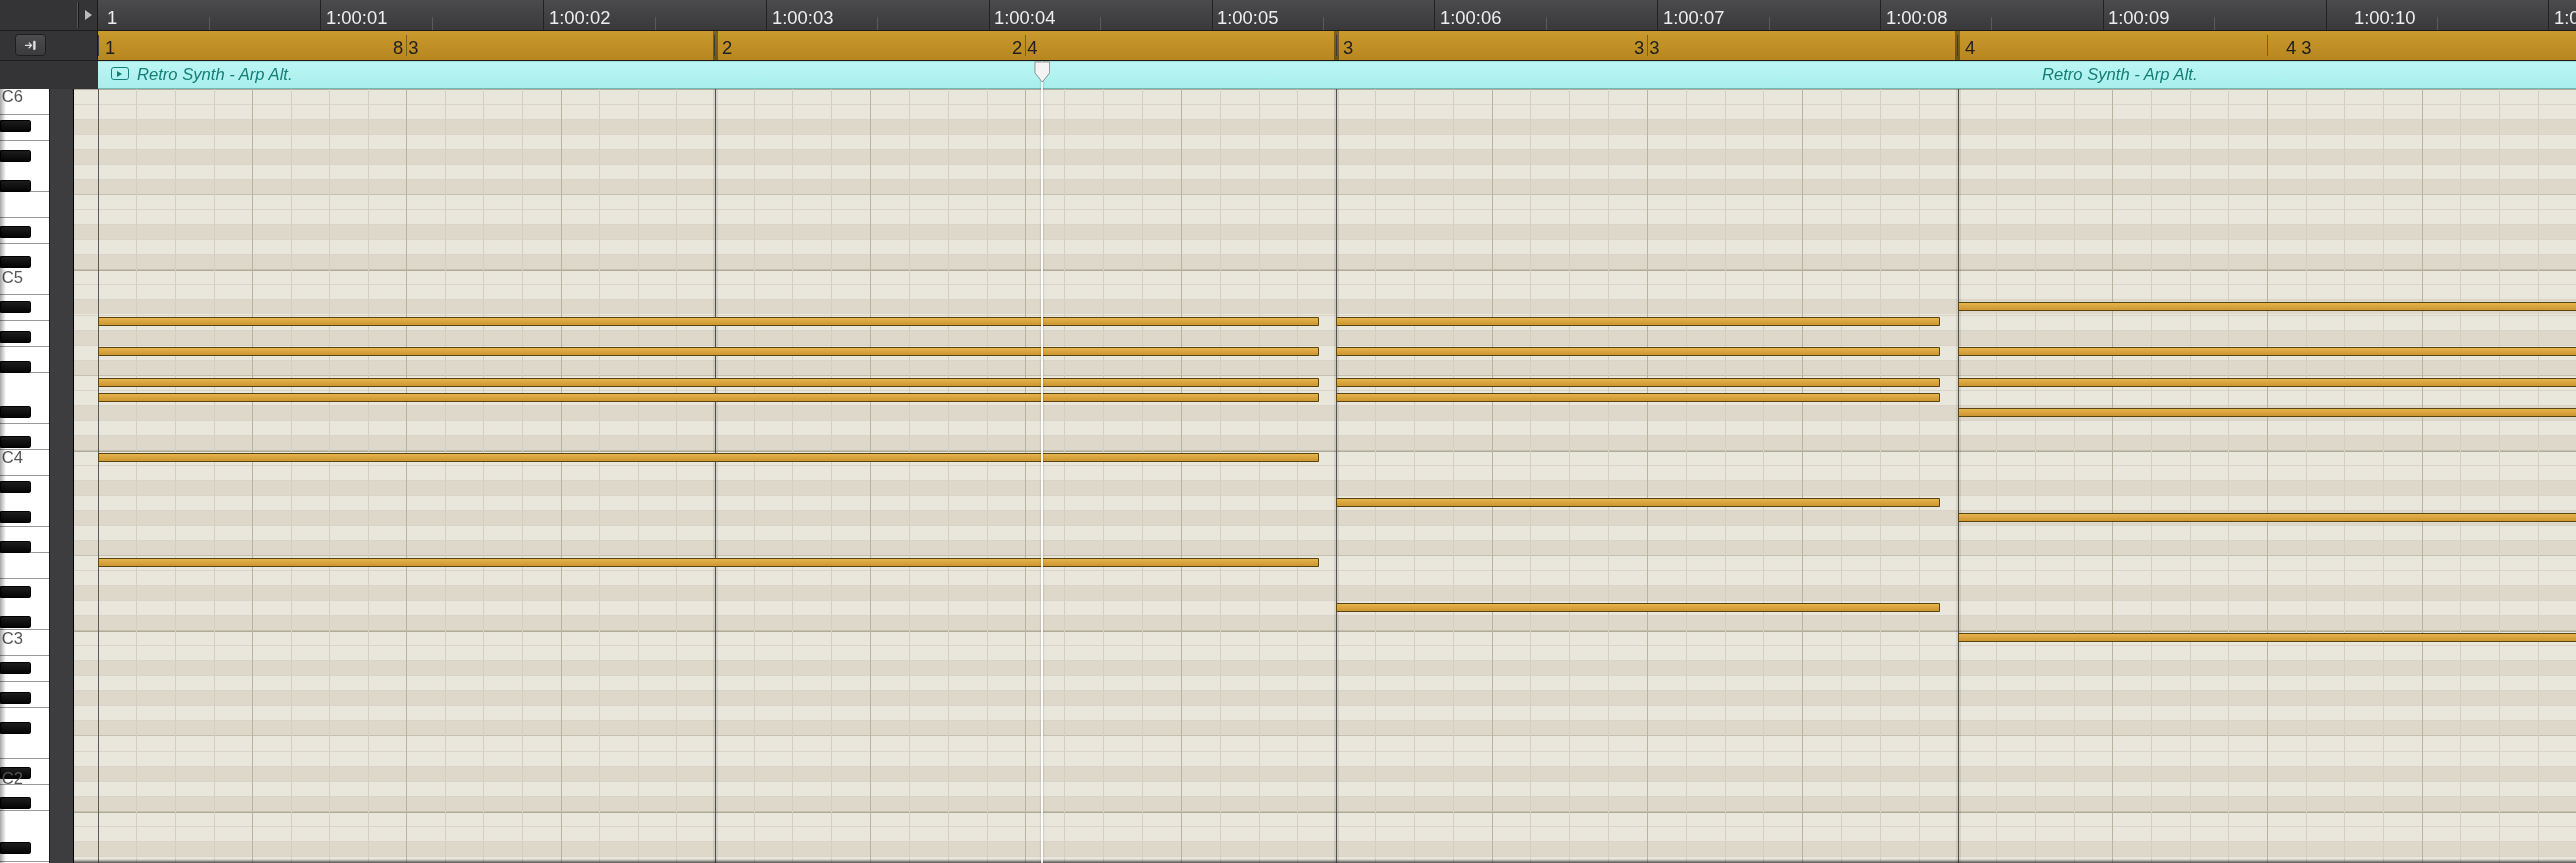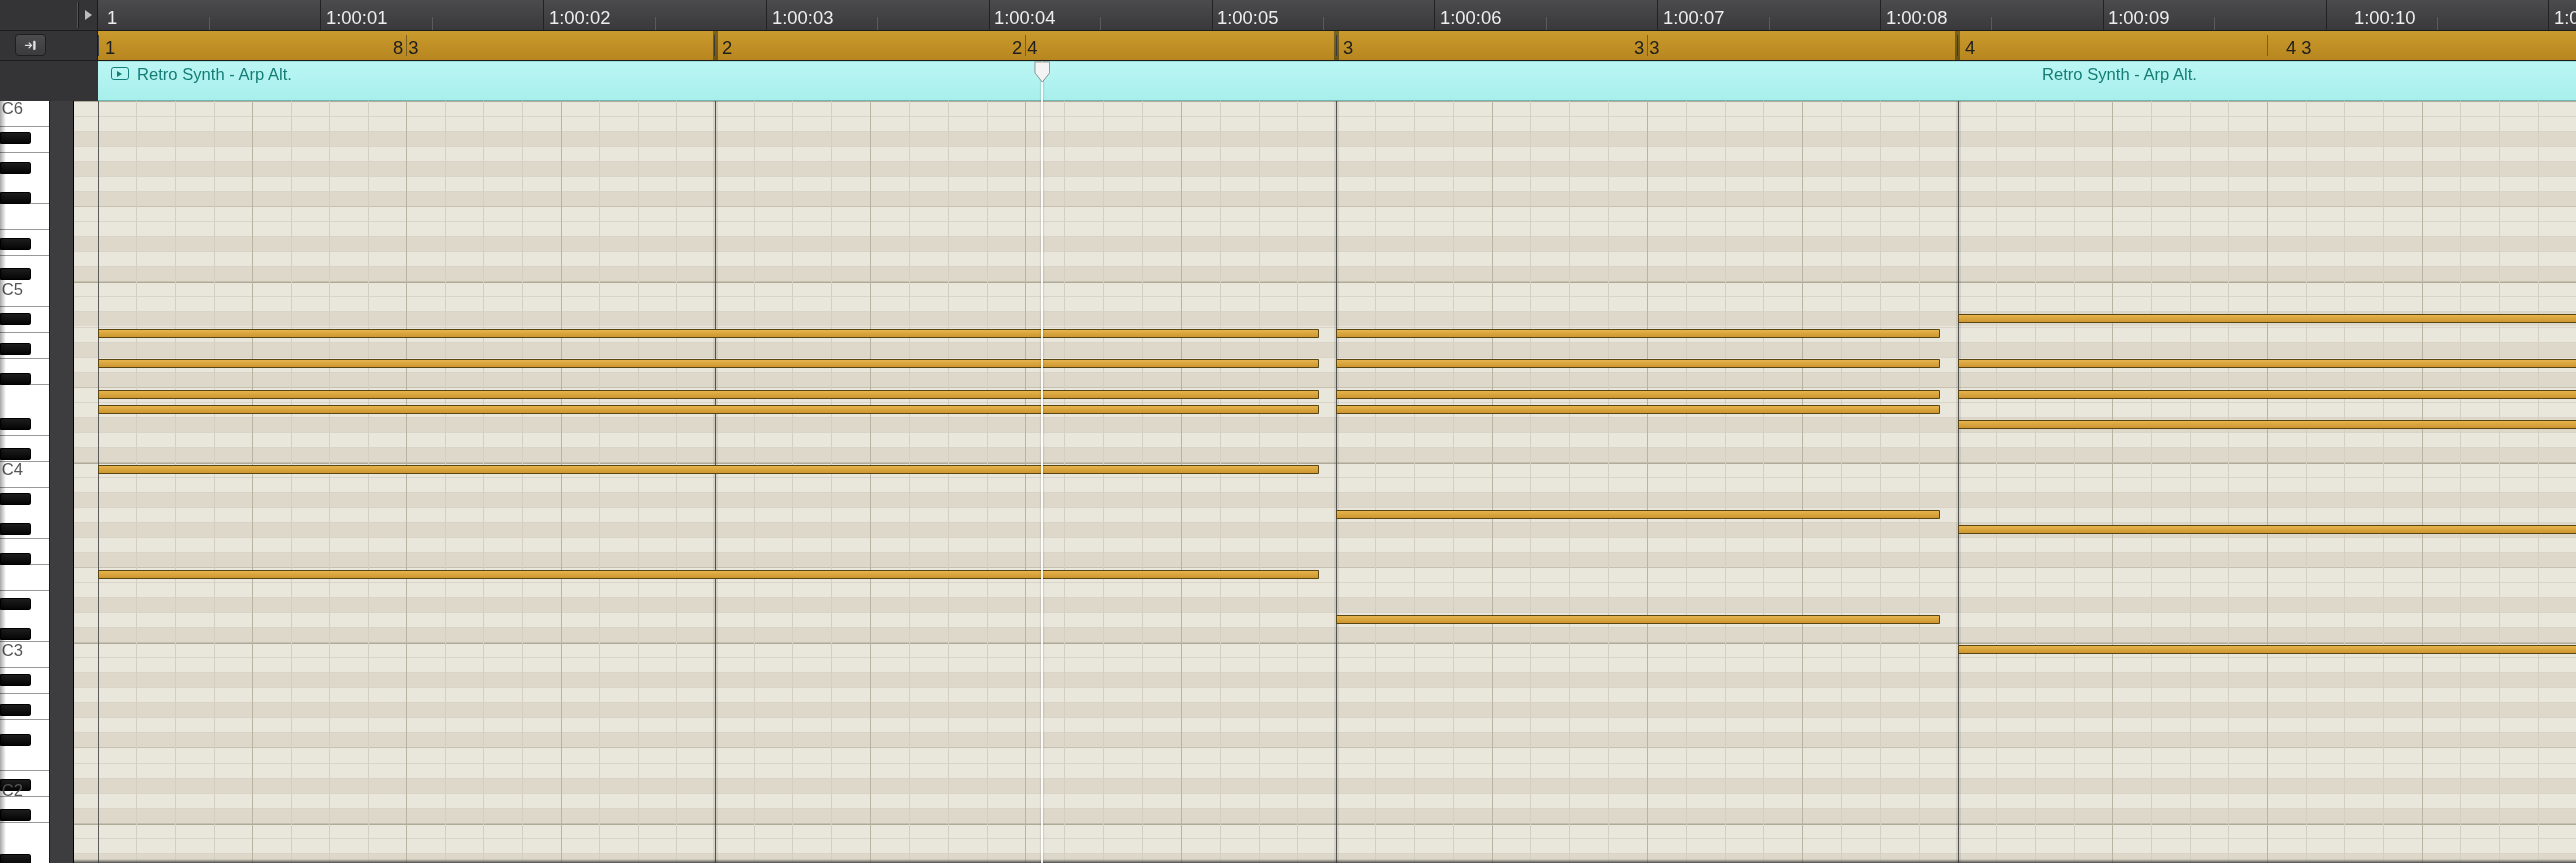--- a/index.html
+++ b/index.html
@@ -24,22 +24,23 @@
     position: relative;
     color: #e8e8e8;
     border-bottom: 0.9px solid #1c1c1c;
   }
   .bar-ruler {
     height: 29.5px;
     position: relative;
     border-bottom: 0.9px solid #1c1c1c;
   }
   .region-header {
-    height: 40px;
+    height: 28px;
     position: relative;
+    font-style: italic;
   }
   .piano-roll {
     flex: 1;
     position: relative;
     display: flex;
   }
 
   
   .gutter-left {
     position: absolute;

